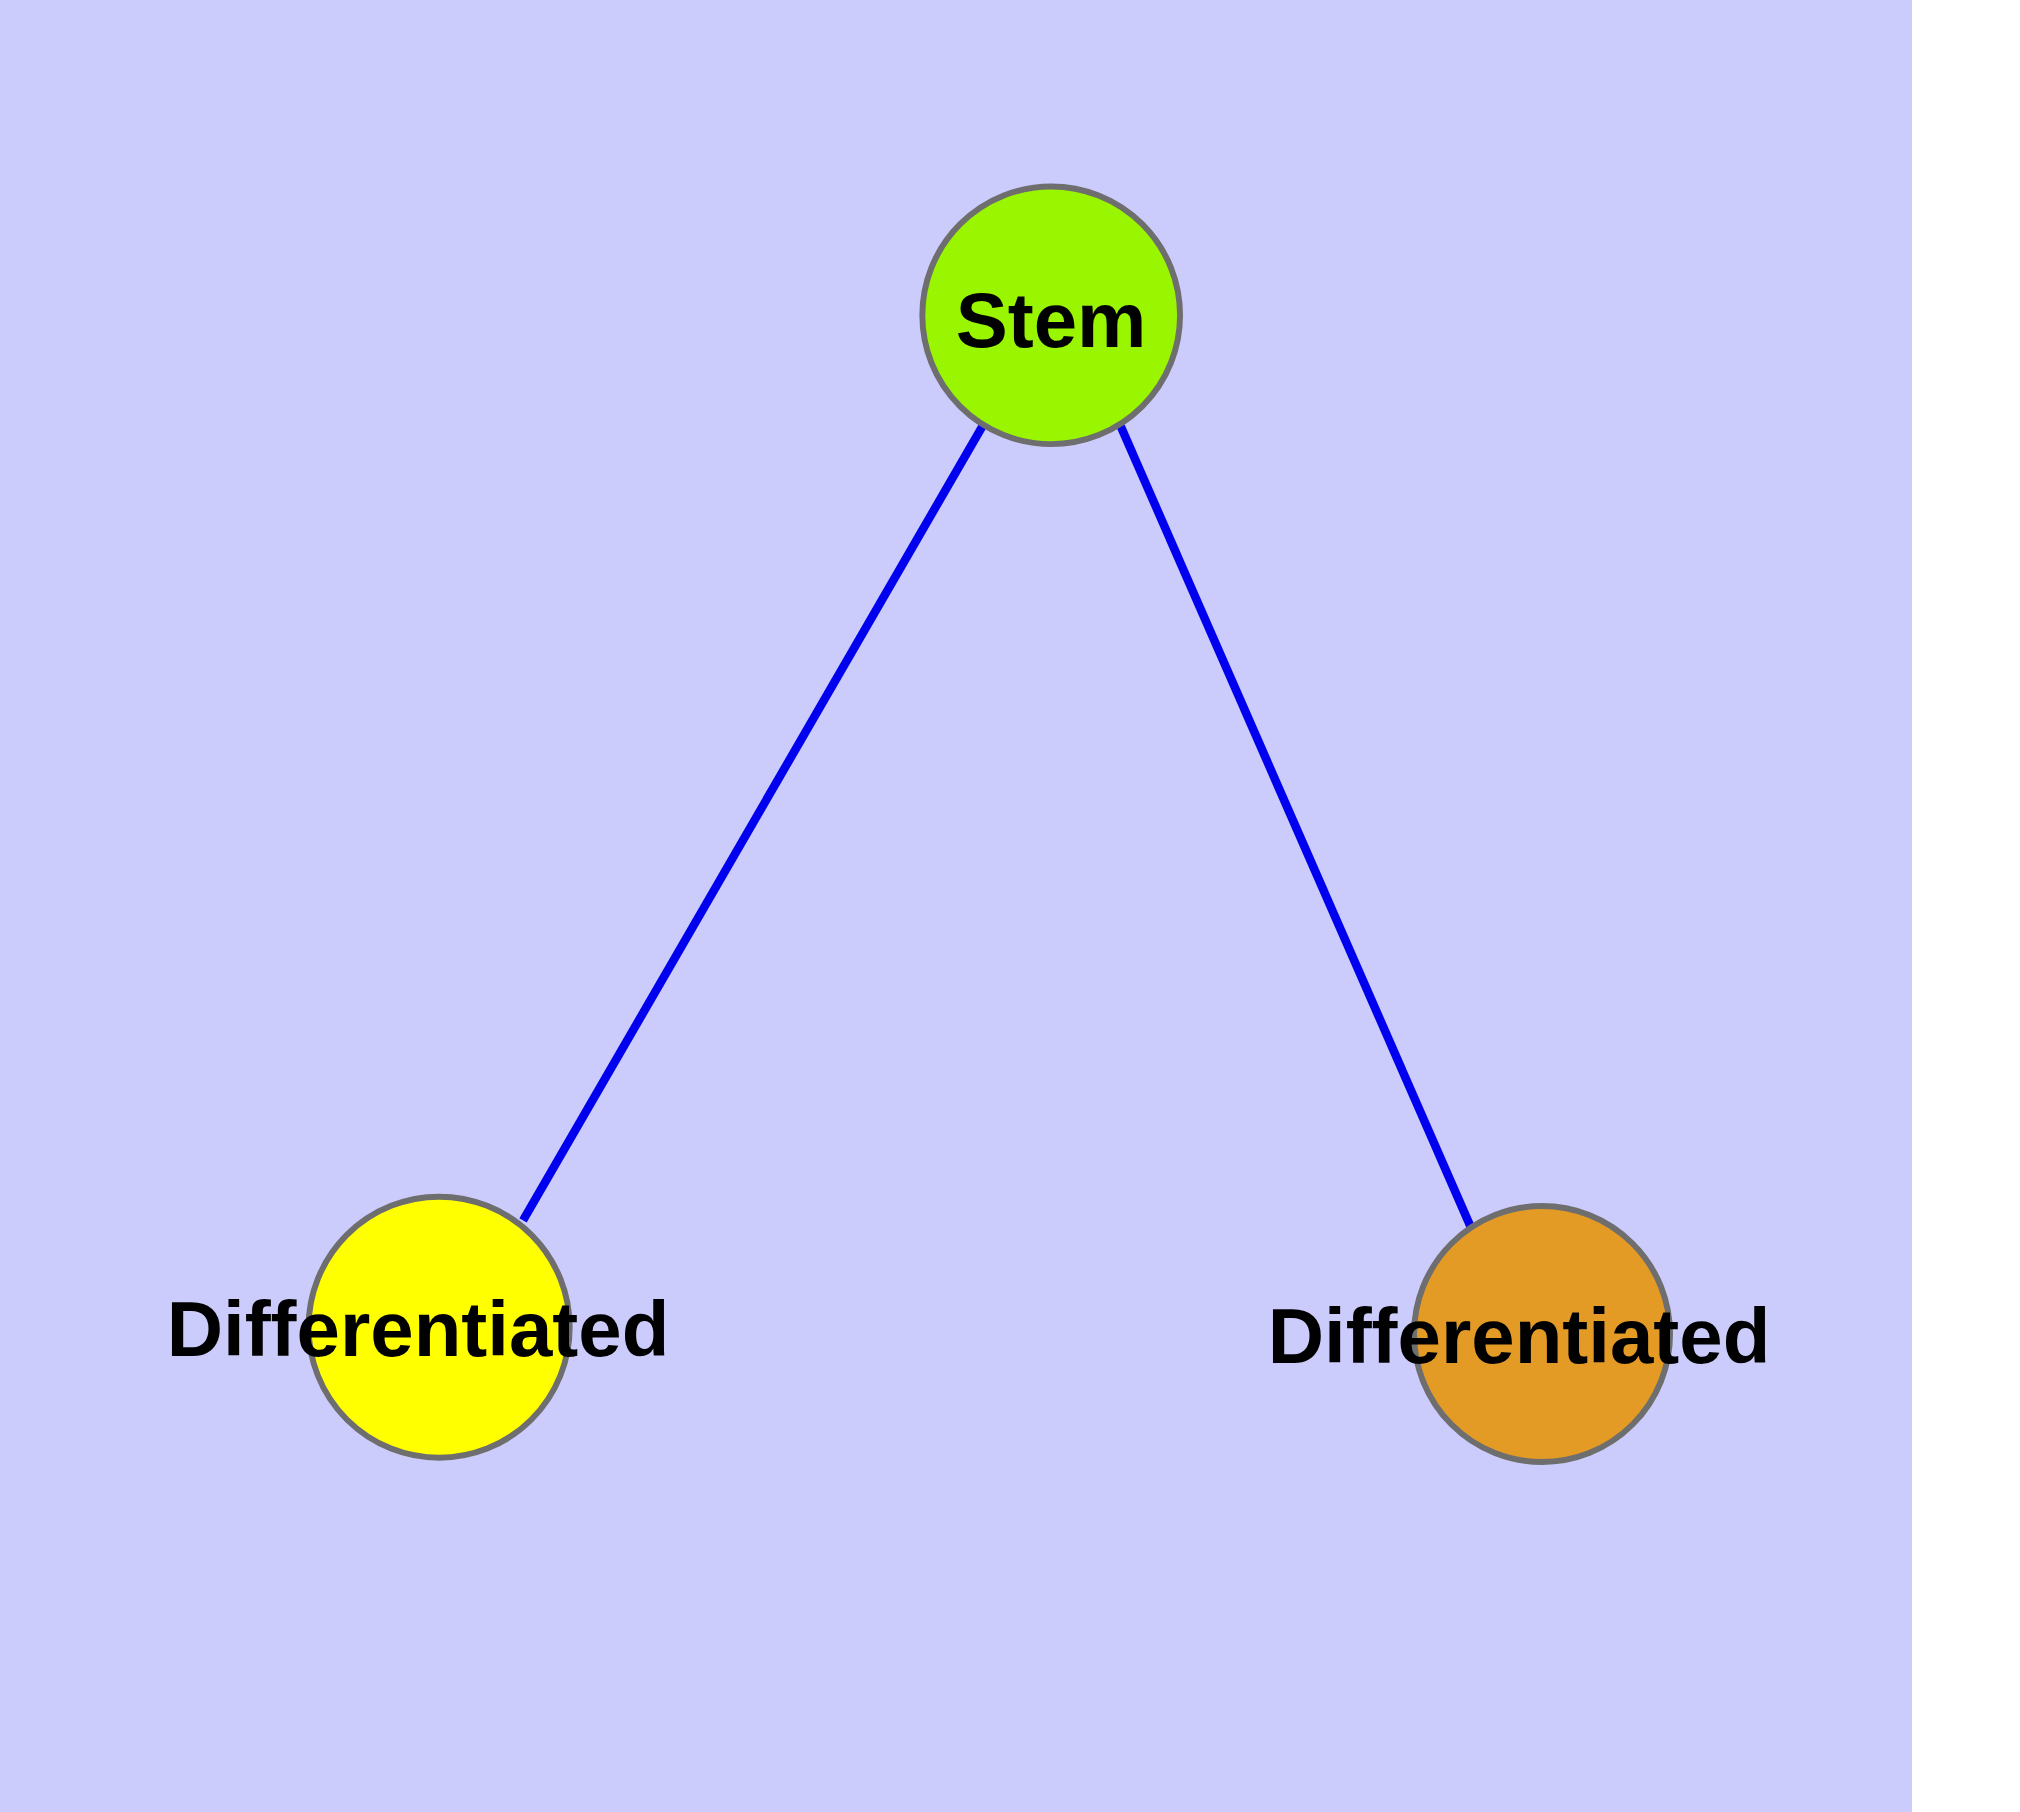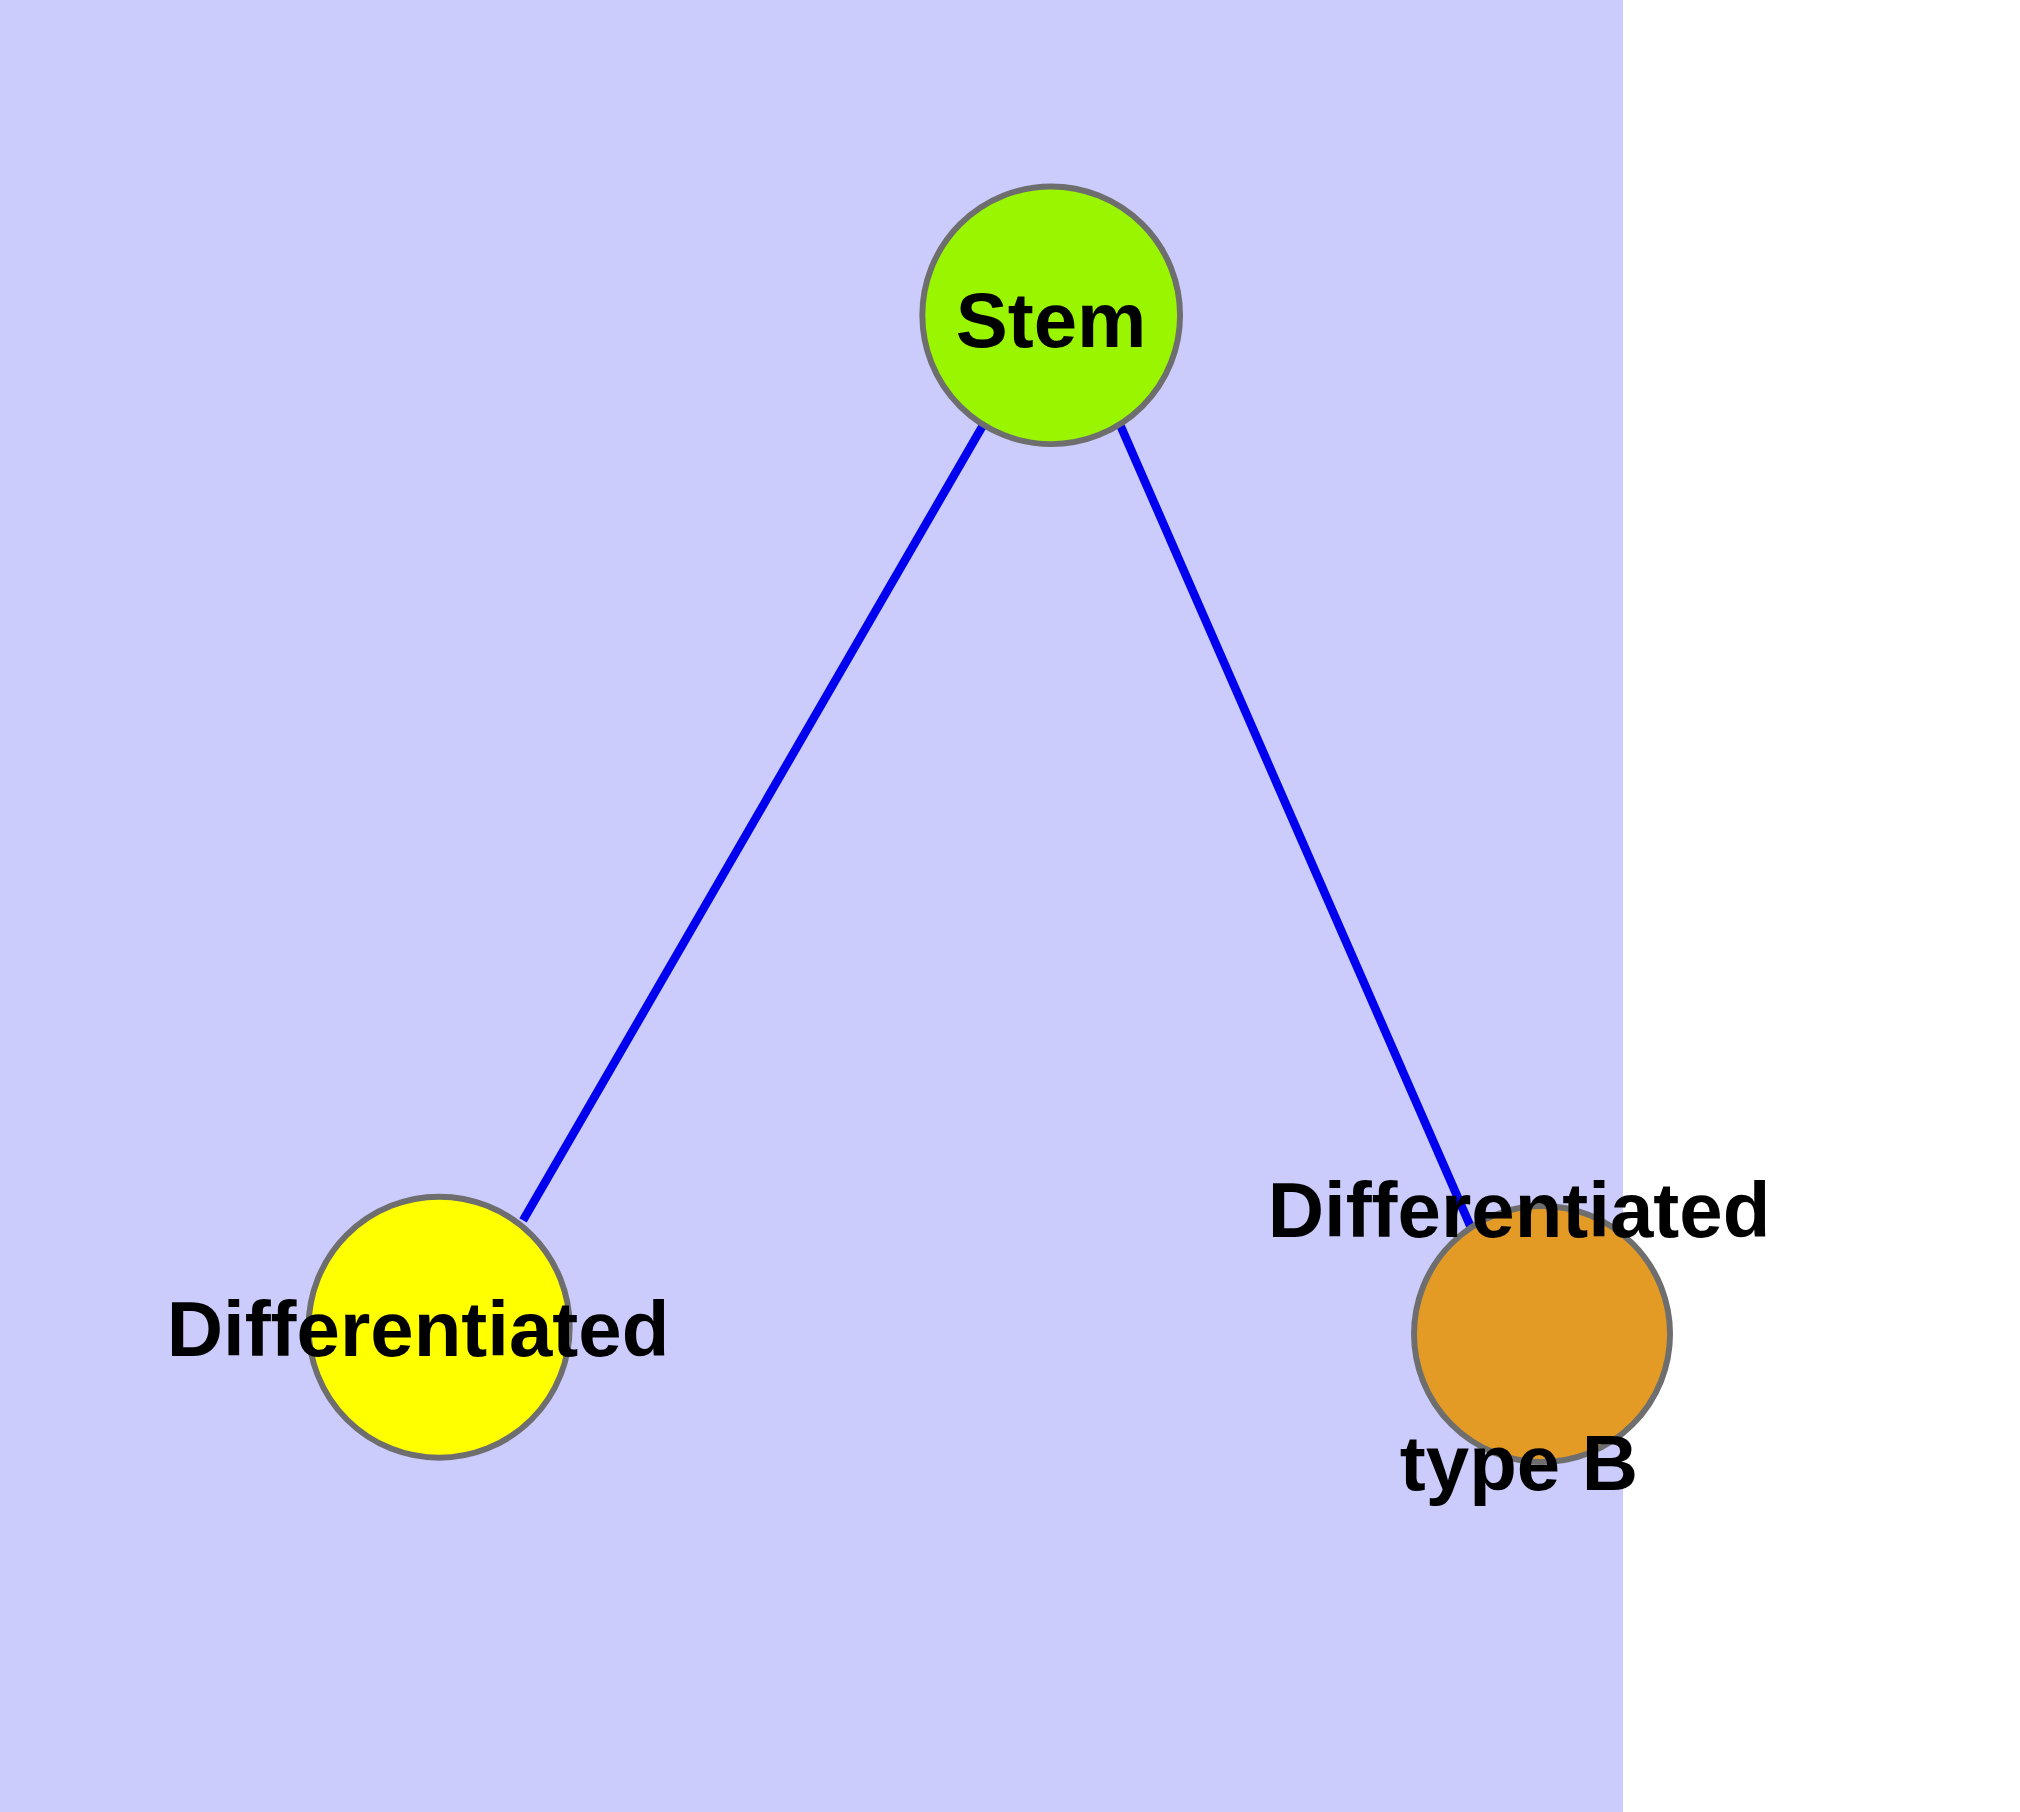--- a/index.html
+++ b/index.html
@@ -34,21 +34,21 @@
     white-space: pre;
     text-align: center;
     line-height: 1.08;
     pointer-events: none;
     transform: translate(-50%, -50%);
   }
 </style>
 </head>
 <body style="width: 2021px; height: 1812px;">
 
-<div id="graph-canvas" style="width: 1623px; height: 1812px; background: rgb(204, 204, 252);">
+<div id="graph-canvas" style="width: 1912px; height: 1812px; background: rgb(204, 204, 252);">
 
   <svg id="graph-svg" viewBox="0 0 2384 2138" preserveAspectRatio="none">
 
     <g>
       <line x1="1160" y1="501" x2="617" y2="1440" stroke="#0000ee" stroke-width="10" stroke-linecap="butt"></line>
       <line x1="1322" y1="503" x2="1735" y2="1448" stroke="#0000ee" stroke-width="10" stroke-linecap="butt"></line>
     </g>
 
     <g>
       <circle cx="1240" cy="372" r="152" fill="#9af501" stroke="#6e6e6e" stroke-width="7"></circle>
@@ -58,17 +58,16 @@
   </svg>
 
   <div class="node-label" style="left: 1051px; top: 320px; font-size: 78px; color: rgb(0, 0, 0);">Stem</div>
 
   <div class="node-label" style="left: 418px; top: 1330px; font-size: 78px; color: rgb(0, 0, 0);">
     <div>Differentiated</div>
   </div>
 
   <div class="node-label" style="left: 1519px; top: 1337px; font-size: 78px; color: rgb(0, 0, 0);">
     <div>Differentiated</div>
-    <div>type B</div>
   </div>
 
 </div>
 
 
 </body></html>

